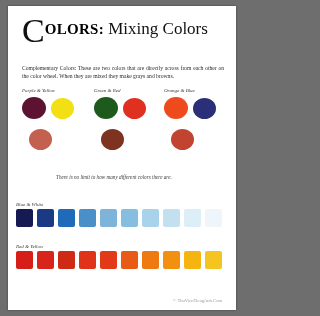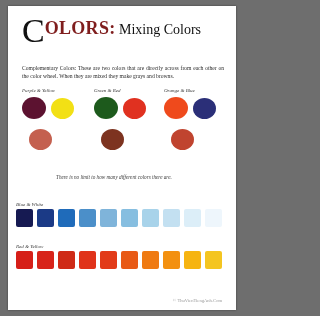--- a/index.html
+++ b/index.html
@@ -34,28 +34,28 @@
   }
   .dropcap {
     font-family: "Liberation Serif", serif;
     font-size: 34px;
     line-height: 30px;
     color: #111;
     vertical-align: -8px;
   }
   .title-caps {
     font-family: "Liberation Serif", serif;
-    font-size: 18px;
+    font-size: 15px;
     letter-spacing: 0.3px;
-    color: #7f1d1d;
+    color: #000000;
     font-weight: 600;
   }
   .title-rest {
     font-family: "Liberation Serif", serif;
-    font-size: 14px;
+    font-size: 17px;
     color: #111;
   }
 
   
   .body-par {
     position: absolute;
     left: 14px;
     top: 58px;
     width: 202px;
     font-size: 5.6px;

